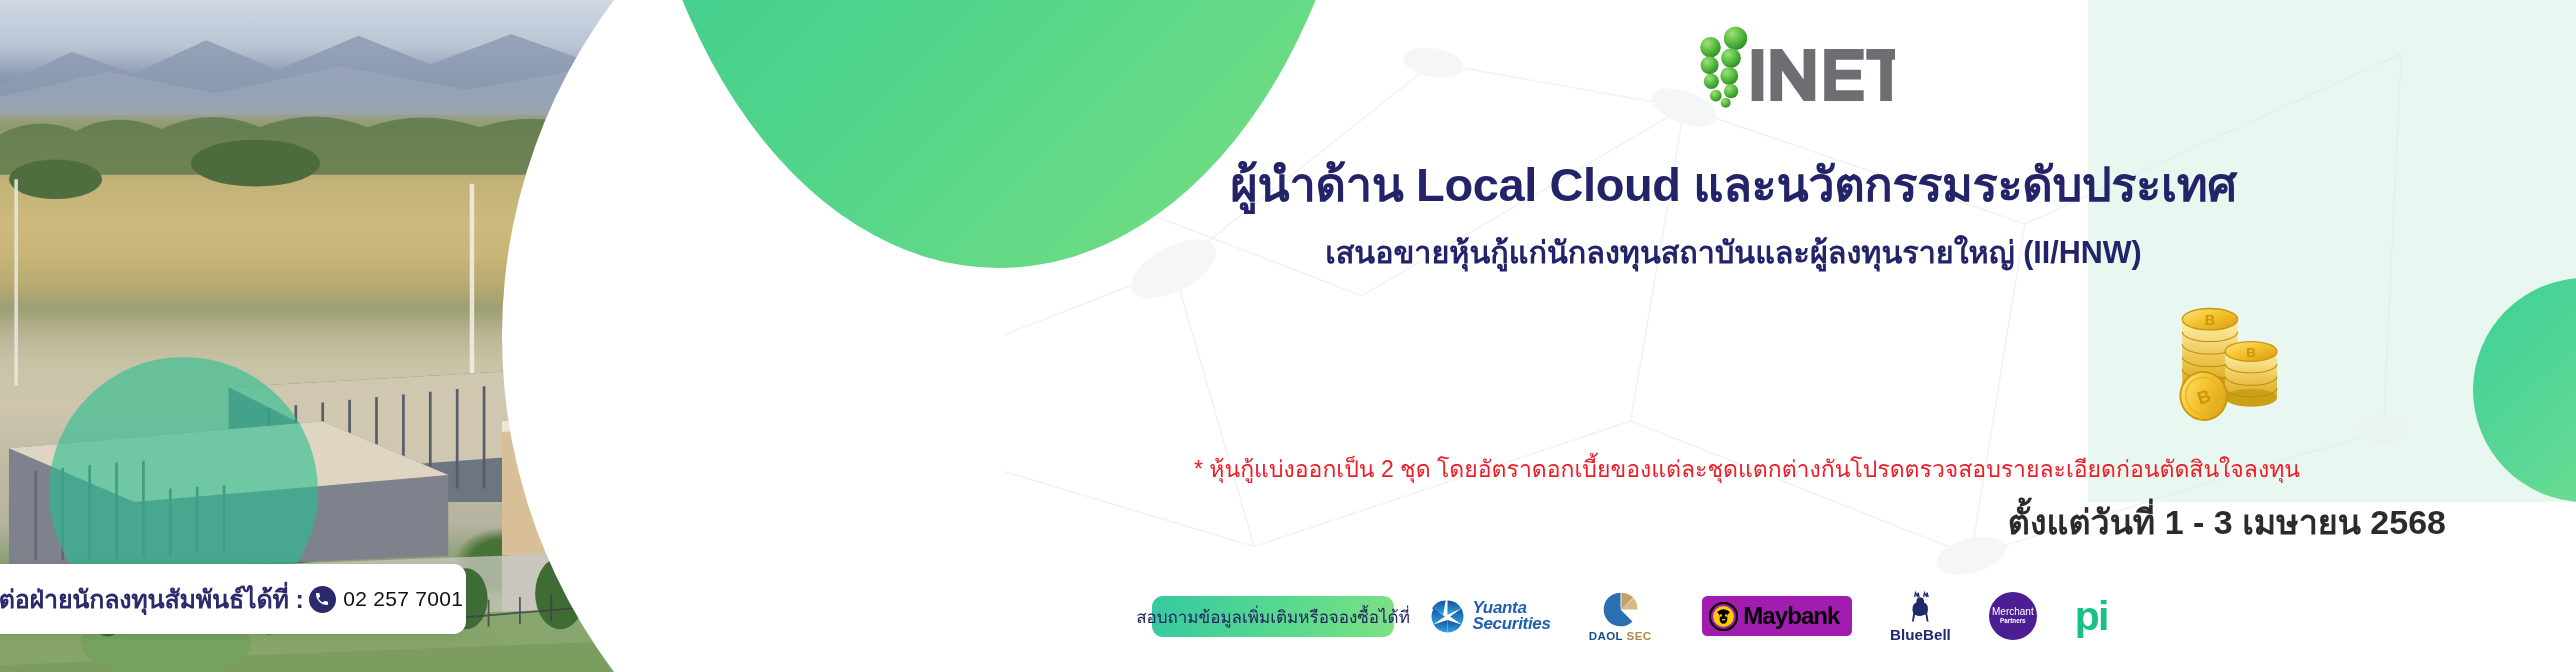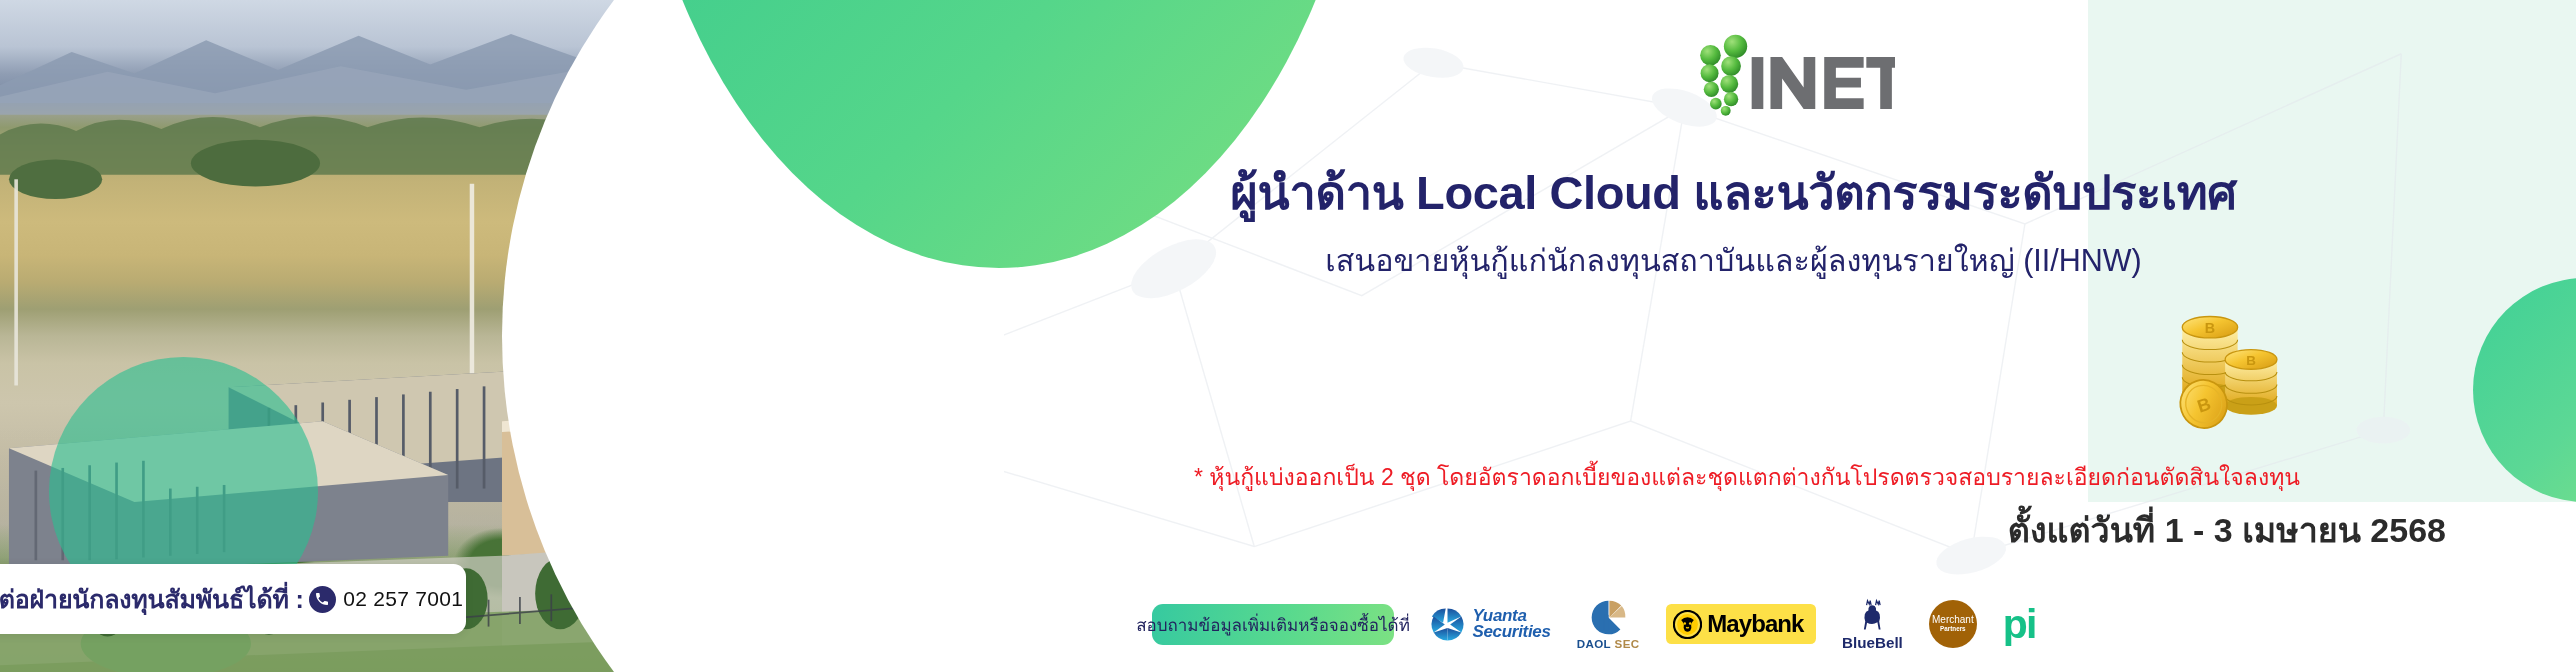--- a/index.html
+++ b/index.html
@@ -140,21 +140,21 @@
   }
   .phone-icon svg{position:absolute;left:5.4px;top:5.4px;}
   .contact-number{
     color:#111;font-size:21px;font-weight:normal;
     letter-spacing:0.3px;
   }
 
   
   .content{
     position:absolute;
-    left:1021px;top:8px;width:1555px;height:480px;
+    left:1021px;top:0;width:1555px;height:480px;
     z-index:10;
   }
 
   
   .logo{
     position:absolute;left:659px;top:12.5px;
     width:215px;height:99px;
   }
 
   
@@ -164,21 +164,21 @@
     color:#23236a;
     font-size:47px;font-weight:bold;
     letter-spacing:-0.4px;
     line-height:1.1;
     white-space:nowrap;
   }
   .subhead{
     position:absolute;left:0;top:235px;width:1425px;
     text-align:center;
     color:#23236a;
-    font-size:30.5px;font-weight:normal;
+    font-size:30.5px;font-weight:bold;
     line-height:1.15;
     white-space:nowrap;
   }
 
   
   .rate-box{
     position:absolute;left:208px;top:325px;
     width:1015px;height:91px;
     background:#2c2a68;
     border-radius:14.3px;
@@ -227,45 +227,45 @@
     border-radius:11px;
     background:linear-gradient(100deg,#36c9a0 0%,#58d98e 55%,#7ce183 100%);
     color:#22235f;
     font-family:"Liberation Sans","DejaVu Sans",sans-serif;
     font-size:17px;
     display:flex;align-items:center;justify-content:center;
     white-space:nowrap;
     cursor:pointer;
   }
   .partners{
-    display:flex;align-items:center;gap:26px;margin-left:34px;
+    display:flex;align-items:center;gap:38px;margin-left:34px;
   }
   .partner{display:flex;align-items:center;}
 
   
   .yuanta-text{
     color:#1f5fae;font-style:italic;font-weight:bold;
     font-size:17px;line-height:.95;letter-spacing:-0.3px;
     margin-left:5.4px;
   }
   
   .daol-text{color:#1a4f8f;font-weight:bold;font-size:11.6px;letter-spacing:0.4px;text-align:center;}
   .daol-sec{color:#b08a4a;}
   
   .maybank{
-    background:#fde047;border-radius:5.4px;
-    padding:5.4px 12.5px 5.4px 7.2px;display:flex;align-items:center;gap:5.4px;
+    background:#a21caf;border-radius:5.4px;
+    padding:5.4px 12.5px 5.4px 7.2px;display:flex;align-items:center;gap:5.4px;margin-left:12px;
   }
   .maybank-text{color:#000;font-weight:bold;font-size:24px;letter-spacing:-0.9px;}
   
   .bluebell-text{color:#1e2a6b;font-weight:bold;font-size:15.2px;text-align:center;}
   
   .merchant-circle{
     width:48px;height:48px;border-radius:50%;
-    background:#a16207;
+    background:#4c1d95;
     display:flex;flex-direction:column;align-items:center;justify-content:center;
     color:#fff;
   }
   .merchant-name{font-size:10px;line-height:1;}
   .merchant-sub{font-size:6.3px;line-height:1.3;font-weight:bold;}
   
   .pi-text{color:#16c188;font-weight:bold;font-size:41px;letter-spacing:-1.8px;line-height:.8;}
 </style>
 </head>
 <body>

